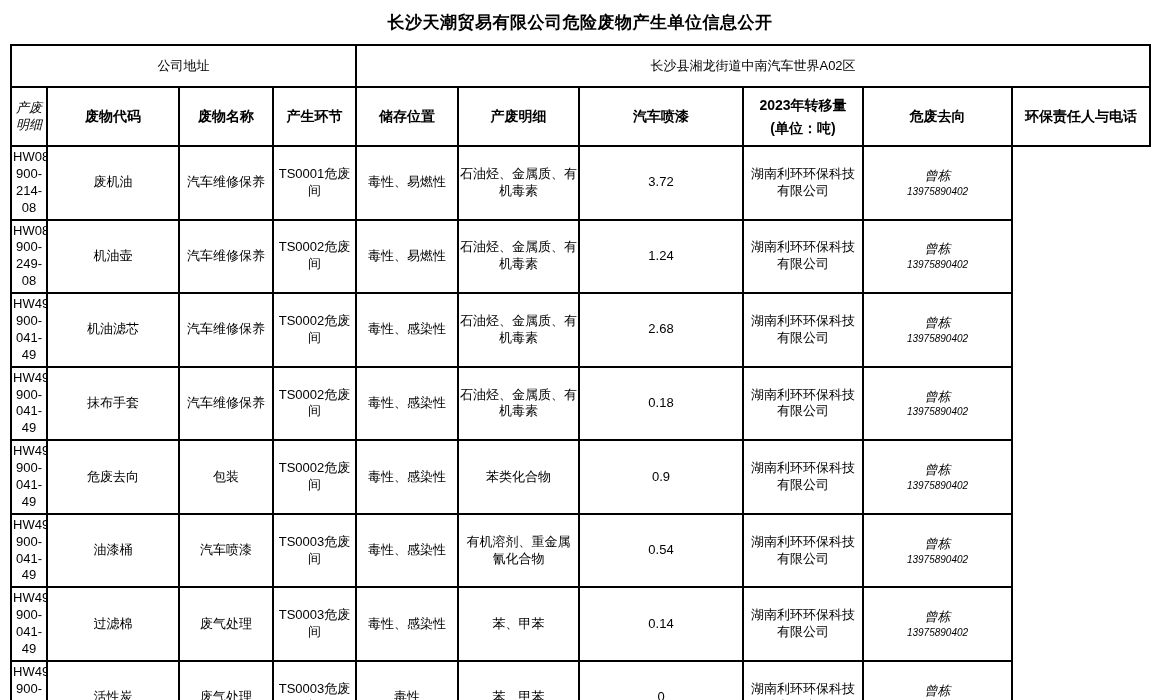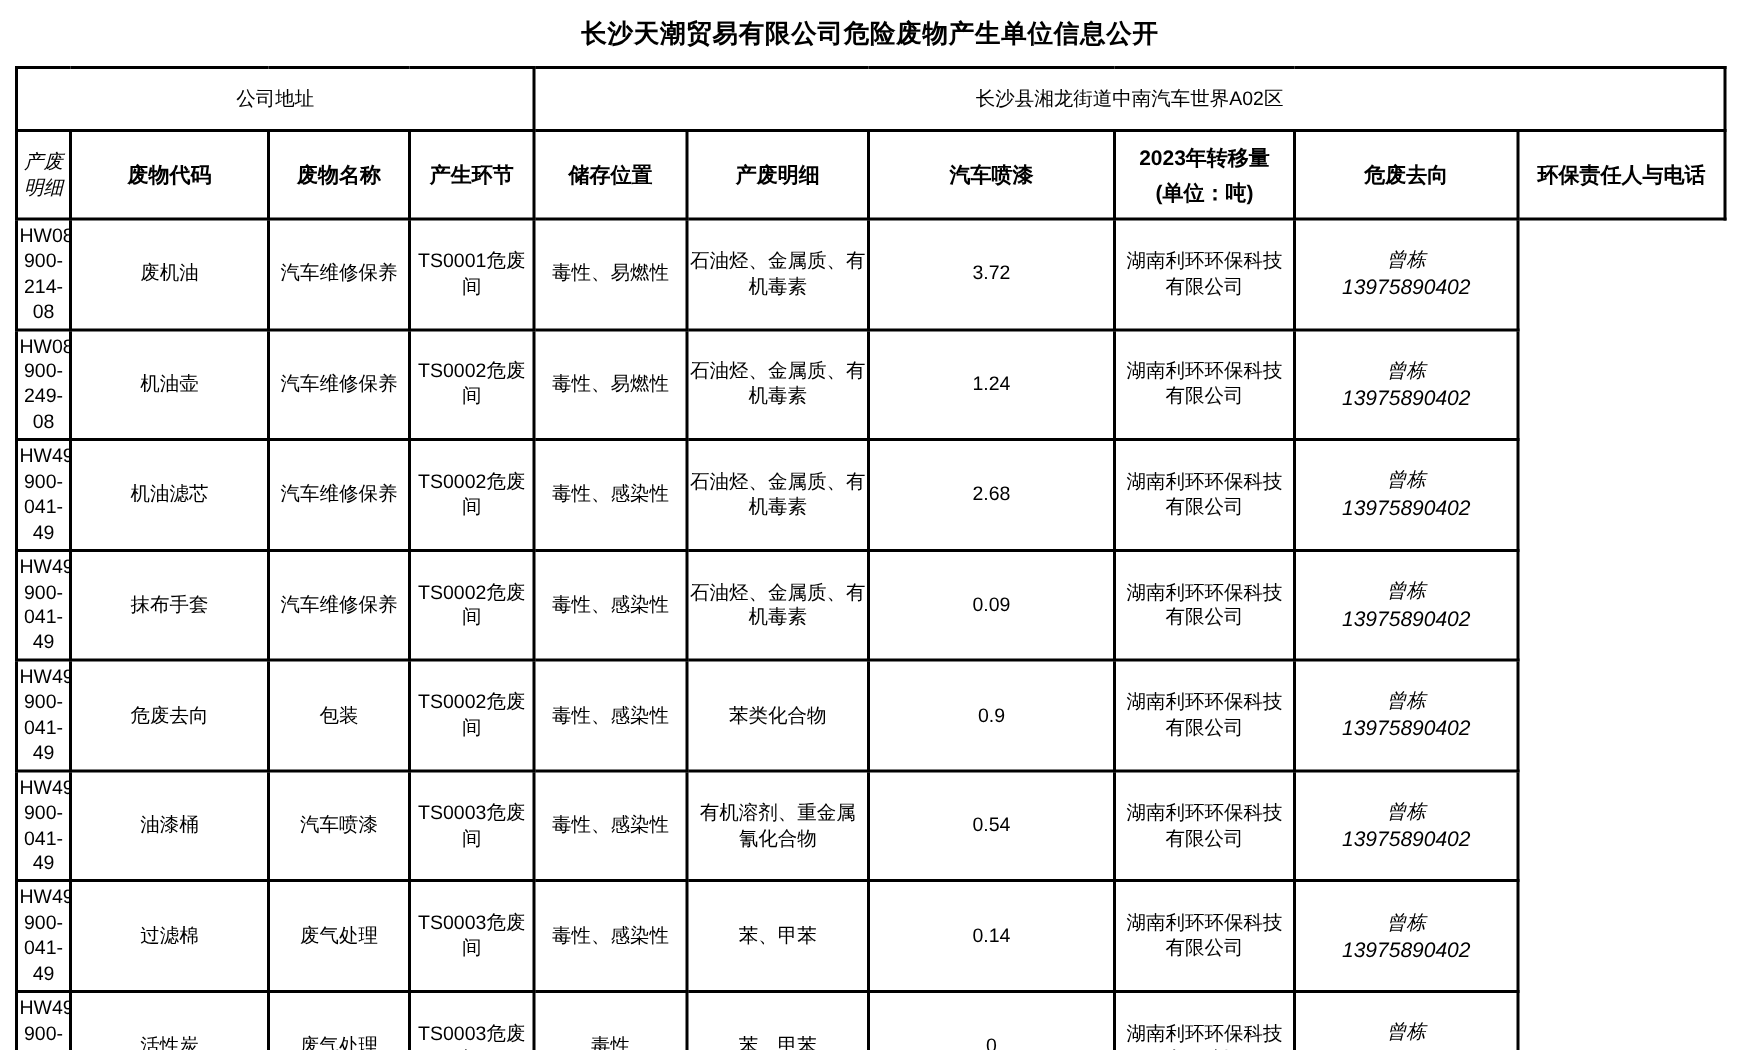--- a/index.html
+++ b/index.html
@@ -35,21 +35,21 @@
     font-size: 17px; font-weight: bold;
     word-break: break-all; line-height: 1.9;
     padding: 0 8px;
     font-style: italic;
   }
   tbody tr.data-row { height: 40px; }
   td.c-code { font-size: 14px; }
   td.c-amount { font-size: 16px; }
   td.c-destination { font-size: 12px; margin-left: 44px; }
   td.c-contact { font-size: 13px; line-height: 1.3; font-style: italic; }
-  .contact-phone { font-size: 14px; }
+  .contact-phone { font-size: 10px; }
 </style>
 </head>
 <body>
 
 <div class="page">
 
   <div class="doc-title">长沙天潮贸易有限公司危险废物产生单位信息公开</div>
 
   <table class="main">
     <colgroup>
@@ -121,21 +121,21 @@
           <td class="c-destination">湖南利环环保科技有限公司</td>
           <td class="c-contact"><div class="contact-name">曾栋</div><div class="contact-phone">13975890402</div></td>
         </tr>
         <tr class="data-row">
           <td class="c-code">HW49-900-041-49</td>
           <td class="c-name">抹布手套</td>
           <td class="c-stage">汽车维修保养</td>
           <td class="c-storage">TS0002危废间</td>
           <td class="c-hazard">毒性、感染性</td>
           <td class="c-toxic">石油烃、金属质、有机毒素</td>
-          <td class="c-amount">0.09</td>
+          <td class="c-amount">0.18</td>
           <td class="c-destination">湖南利环环保科技有限公司</td>
           <td class="c-contact"><div class="contact-name">曾栋</div><div class="contact-phone">13975890402</div></td>
         </tr>
         <tr class="data-row">
           <td class="c-code">HW49-900-041-49</td>
           <td class="c-name">危废去向</td>
           <td class="c-stage">包装</td>
           <td class="c-storage">TS0002危废间</td>
           <td class="c-hazard">毒性、感染性</td>
           <td class="c-toxic">苯类化合物</td>

